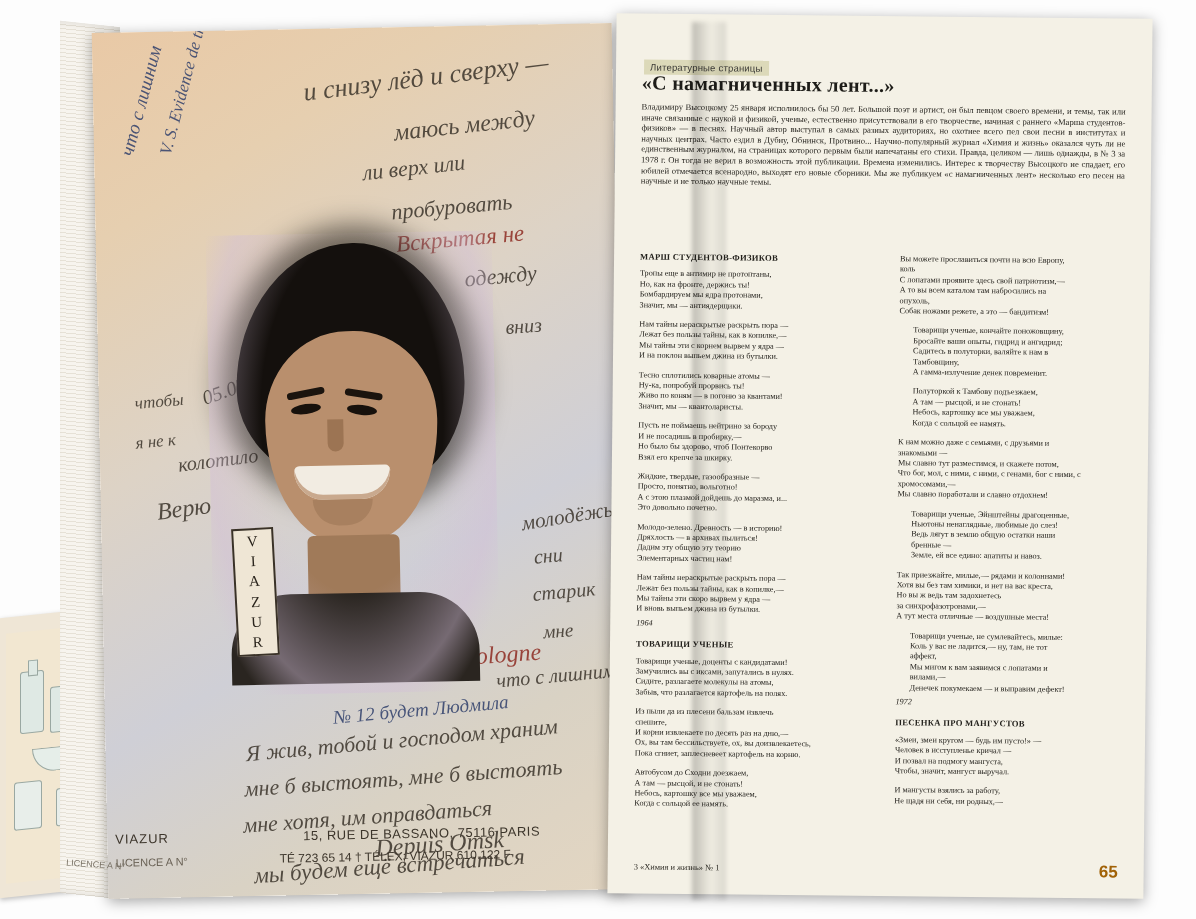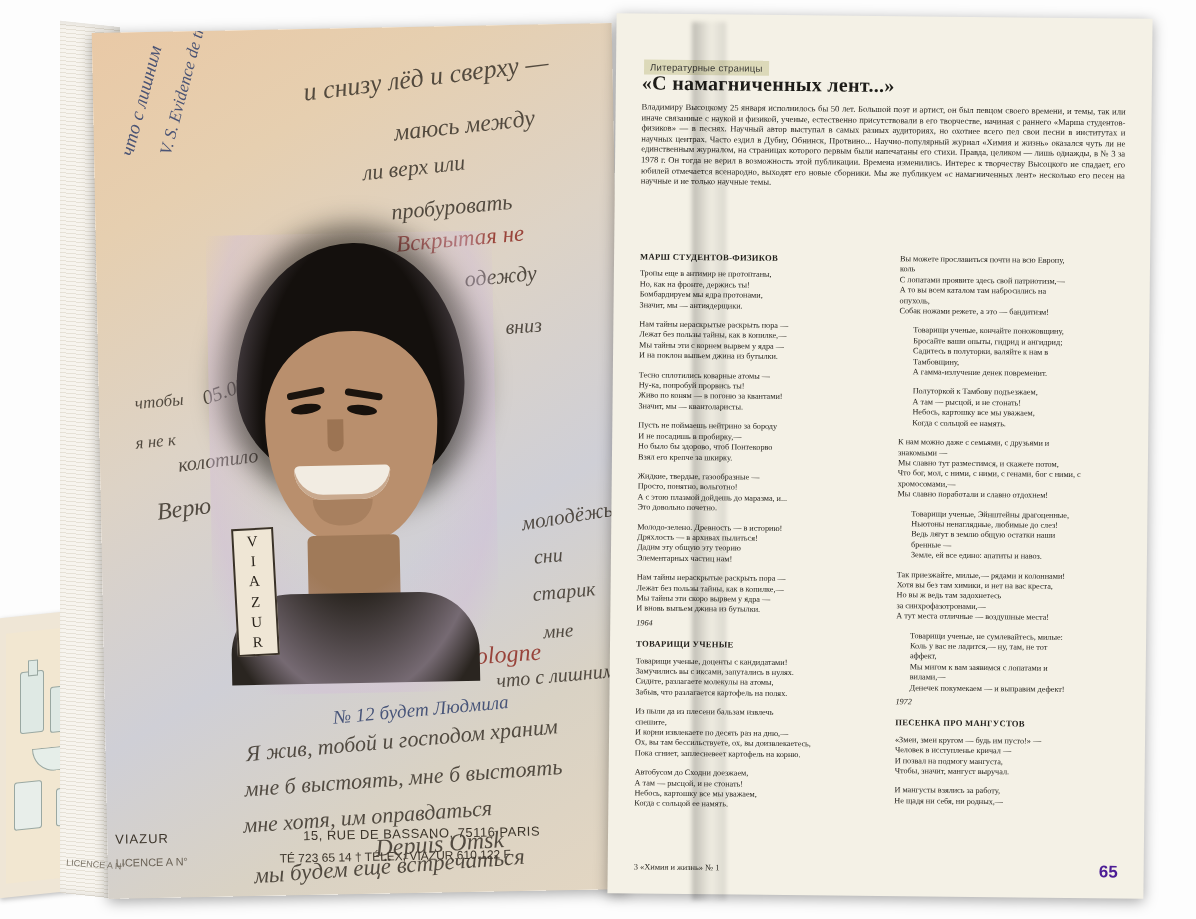--- a/index.html
+++ b/index.html
@@ -91,21 +91,21 @@
   .cols{position:absolute;left:26px;top:238px;width:490px;height:600px;}
   .col{position:absolute;top:0;width:230px;font-size:8.2px;line-height:10.4px;color:#23211c;}
   .col.a{left:0;}
   .col.b{left:260px;}
   .poemtitle{font-weight:bold;font-size:8.6px;letter-spacing:.3px;margin:0 0 7px 0;}
   .stanza{margin:0 0 9px 0;white-space:pre-line;}
   .stanza.ind{padding-left:14px;}
   .year{font-style:italic;margin:-5px 0 10px 0;}
   .pagefoot-l{position:absolute;left:26px;bottom:22px;font-size:8.4px;color:#2a2821;}
   .pagenum{position:absolute;right:26px;bottom:16px;font-family:"Liberation Sans",sans-serif;
-           font-weight:bold;font-size:17px;color:#4c1d95;}
+           font-weight:bold;font-size:17px;color:#a16207;}
 
   .gutter{position:absolute;left:600px;top:14px;width:34px;height:878px;
           background:linear-gradient(90deg,rgba(0,0,0,.22),rgba(0,0,0,.02) 55%,rgba(0,0,0,.10));
           filter:blur(2px);pointer-events:none;}
 </style>
 </head>
 <body>
 
 <div class="stage">
 

